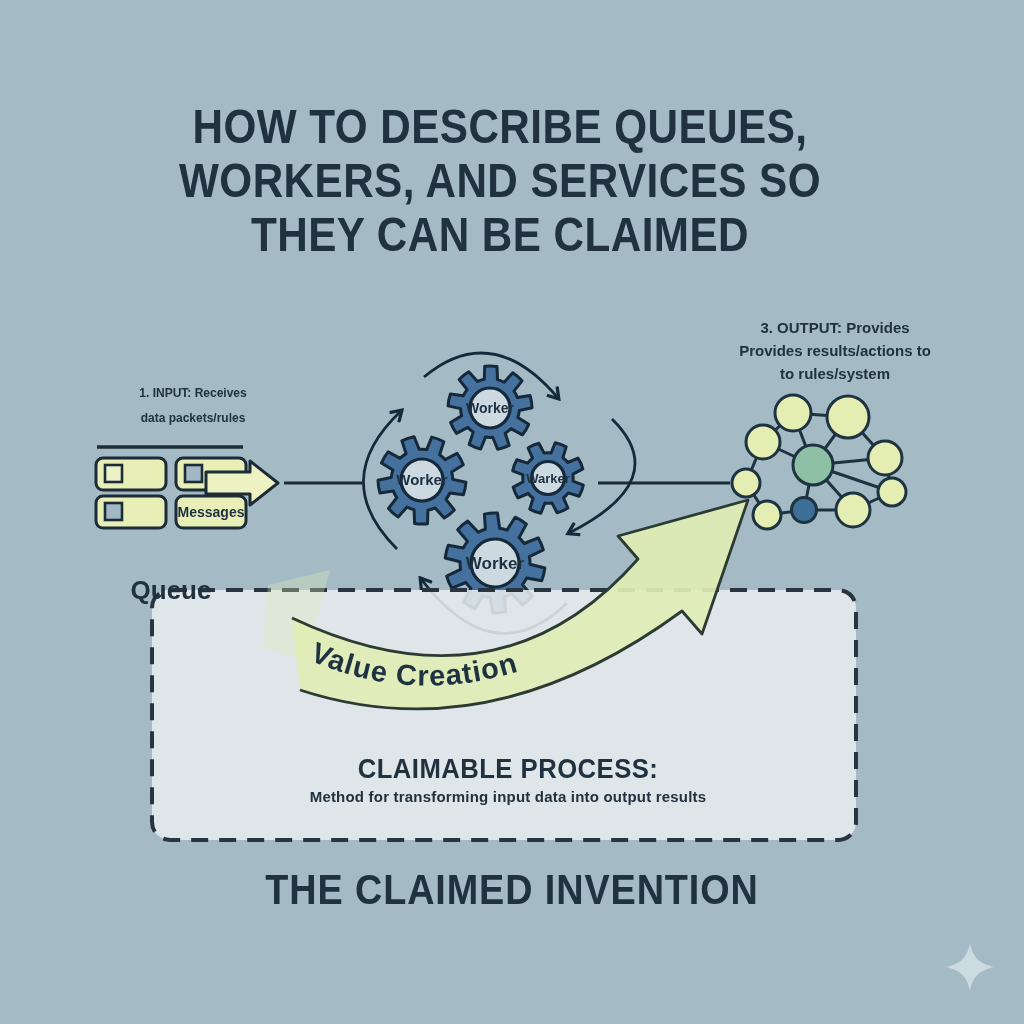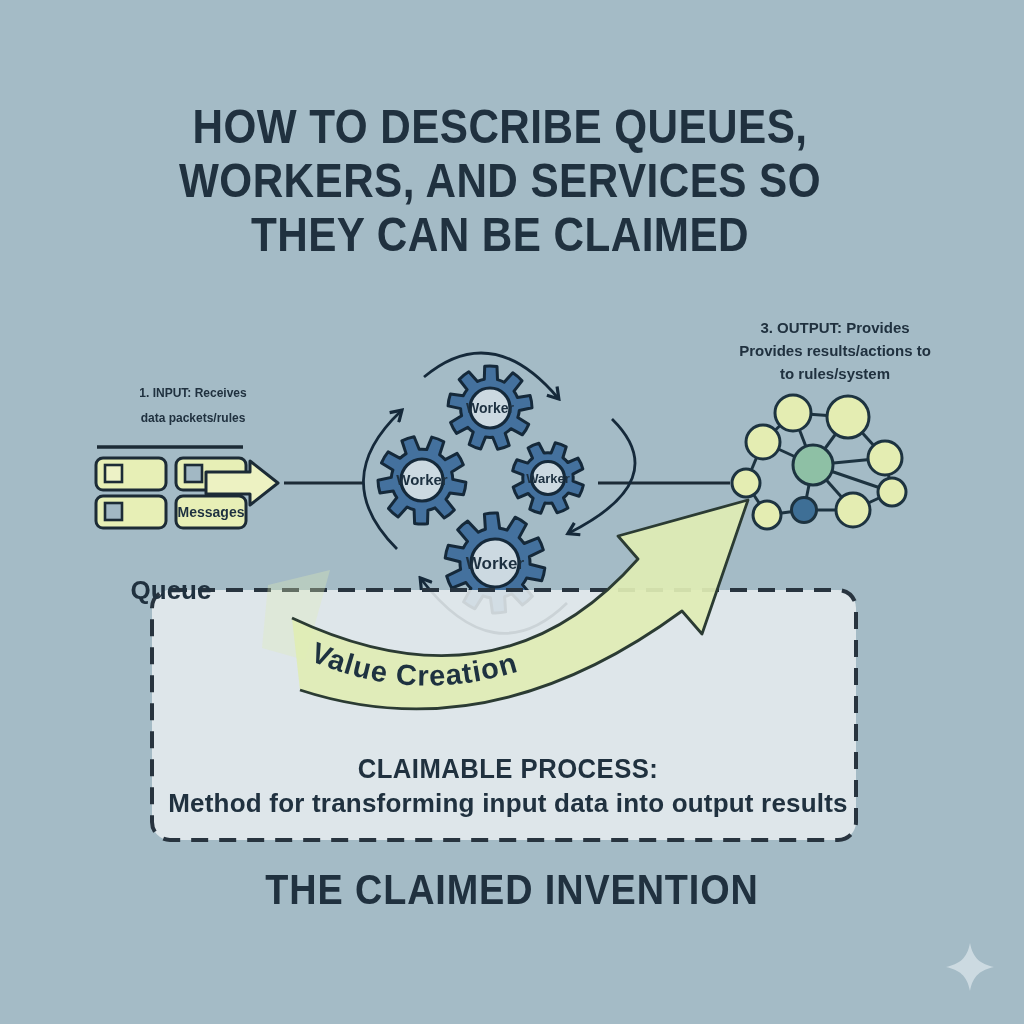--- a/index.html
+++ b/index.html
@@ -11,21 +11,21 @@
          letter-spacing:.5px;transform:scaleX(.88);transform-origin:50% 50%;}
   .step{font-weight:bold;}
   #step-input{left:88px;top:381px;width:210px;font-size:12px;line-height:25px;}
   #step-processing{left:360px;top:286px;width:320px;font-size:20px;line-height:25px;}
   #step-output{left:710px;top:316px;width:250px;font-size:15px;line-height:23px;}
   .node-label{font-size:26px;font-weight:bold;}
   #queue-label{left:96px;top:543px;width:150px;margin-top:32px;}
   #services-label{left:756px;top:543px;width:160px;}
   #claim-heading{left:208px;top:754px;width:600px;font-size:27px;font-weight:bold;
                  transform:scaleX(.95);letter-spacing:.5px;}
-  #claim-desc{left:158px;top:788px;width:700px;font-size:26px;font-weight:bold;letter-spacing:.2px;}
+  #claim-desc{left:158px;top:788px;width:700px;font-size:15px;font-weight:bold;letter-spacing:.2px;}
   #footer-label{left:112px;top:866px;width:800px;font-size:42px;font-weight:bold;
                 transform:scaleX(.9);letter-spacing:1px;}
   svg text{font-family:"Liberation Sans",sans-serif;font-weight:bold;fill:#1d3040;
            text-anchor:middle;}
   .gear{fill:#44719e;stroke:#15293a;stroke-width:3;stroke-linejoin:round;}
   .hole{fill:#ccd9e1;stroke:#15293a;stroke-width:3.2;}
   .qrect{fill:#e7efb6;stroke:#1c2b36;stroke-width:3;}
   .edge{stroke:#1d3340;stroke-width:3;}
   .nodeY{fill:#e4edb2;stroke:#1d3340;stroke-width:3;}
   .arc{fill:none;stroke:#15293a;stroke-width:2.8;}

